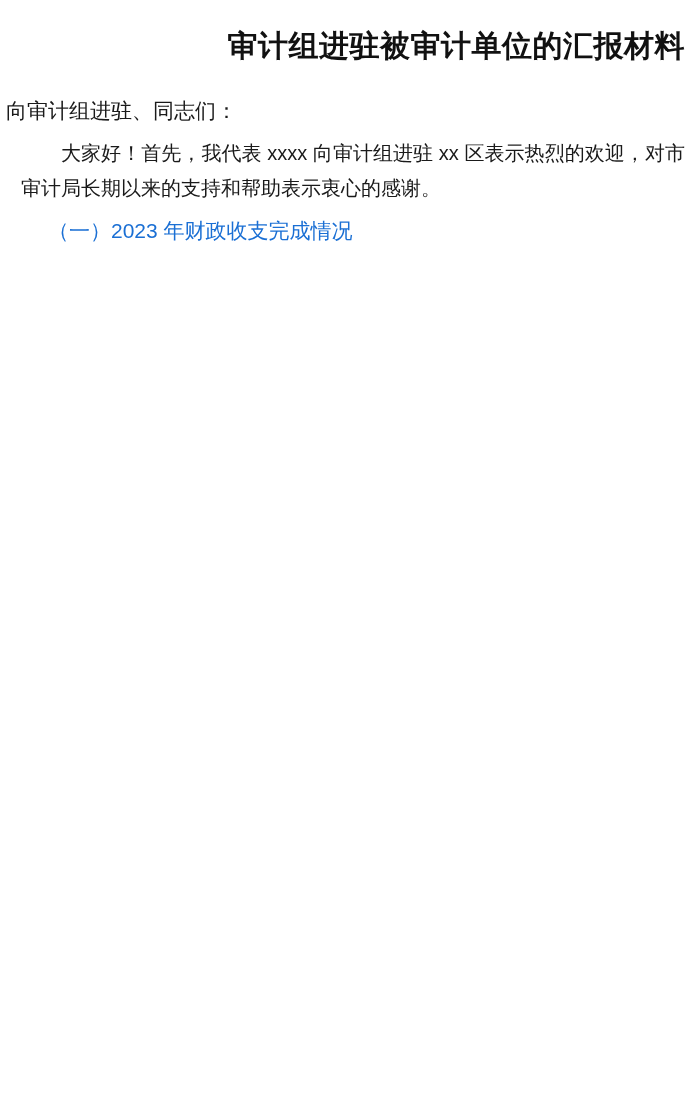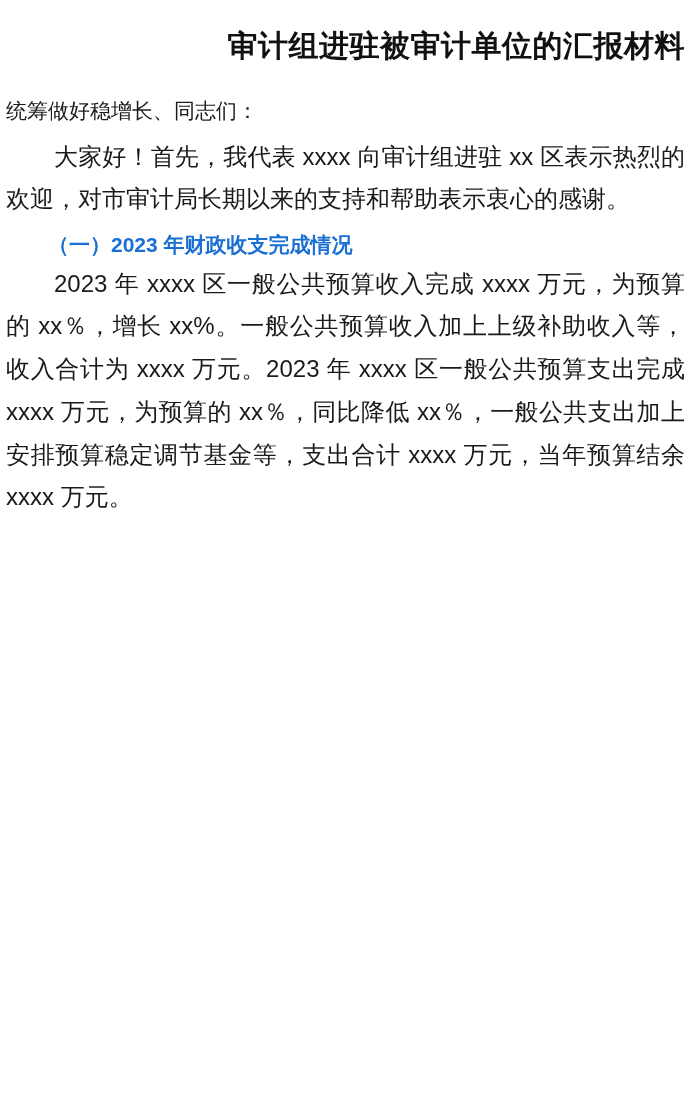--- a/index.html
+++ b/index.html
@@ -30,46 +30,45 @@
     margin: 0 0 30px 0;
     line-height: 1.3;
   }
   .salutation {
     font-size: 21px;
     line-height: 1.55;
     margin: 0 0 8px 0;
     color: #1a1a1a;
   }
   .para {
-    font-size: 24px;
+    font-size: 20px;
     line-height: 1.78;
-    margin: 0 0 2px 0;
+    margin: 0 0 2px 15px;
     text-indent: 2em;
     color: #1a1a1a;
     text-align: justify;
     text-justify: inter-ideograph;
   }
   .subhead {
     font-size: 21px;
     line-height: 1.7;
     color: #1a6fd4;
-    font-weight: 700;
+    font-weight: 400;
     text-indent: 2em;
     margin: 6px 0 0 0;
   }
 </style>
 </head>
 <body>
 
 <div class="page">
 
   <h1 class="doc-title">审计组进驻被审计单位的汇报材料</h1>
 
-  <p class="salutation">统筹做好稳增长、同志们：</p>
+  <p class="salutation">向审计组进驻、同志们：</p>
 
   <p class="para">大家好！首先，我代表 xxxx 向审计组进驻 xx 区表示热烈的欢迎，对市审计局长期以来的支持和帮助表示衷心的感谢。</p>
 
 
   <p class="subhead">（一）2023 年财政收支完成情况</p>
 
-  <p class="para">2023 年 xxxx 区一般公共预算收入完成 xxxx 万元，为预算的 xx％，增长 xx%。一般公共预算收入加上上级补助收入等，收入合计为 xxxx 万元。2023 年 xxxx 区一般公共预算支出完成 xxxx 万元，为预算的 xx％，同比降低 xx％，一般公共支出加上安排预算稳定调节基金等，支出合计 xxxx 万元，当年预算结余 xxxx 万元。</p>
 
 </div>
 
 </body></html>

